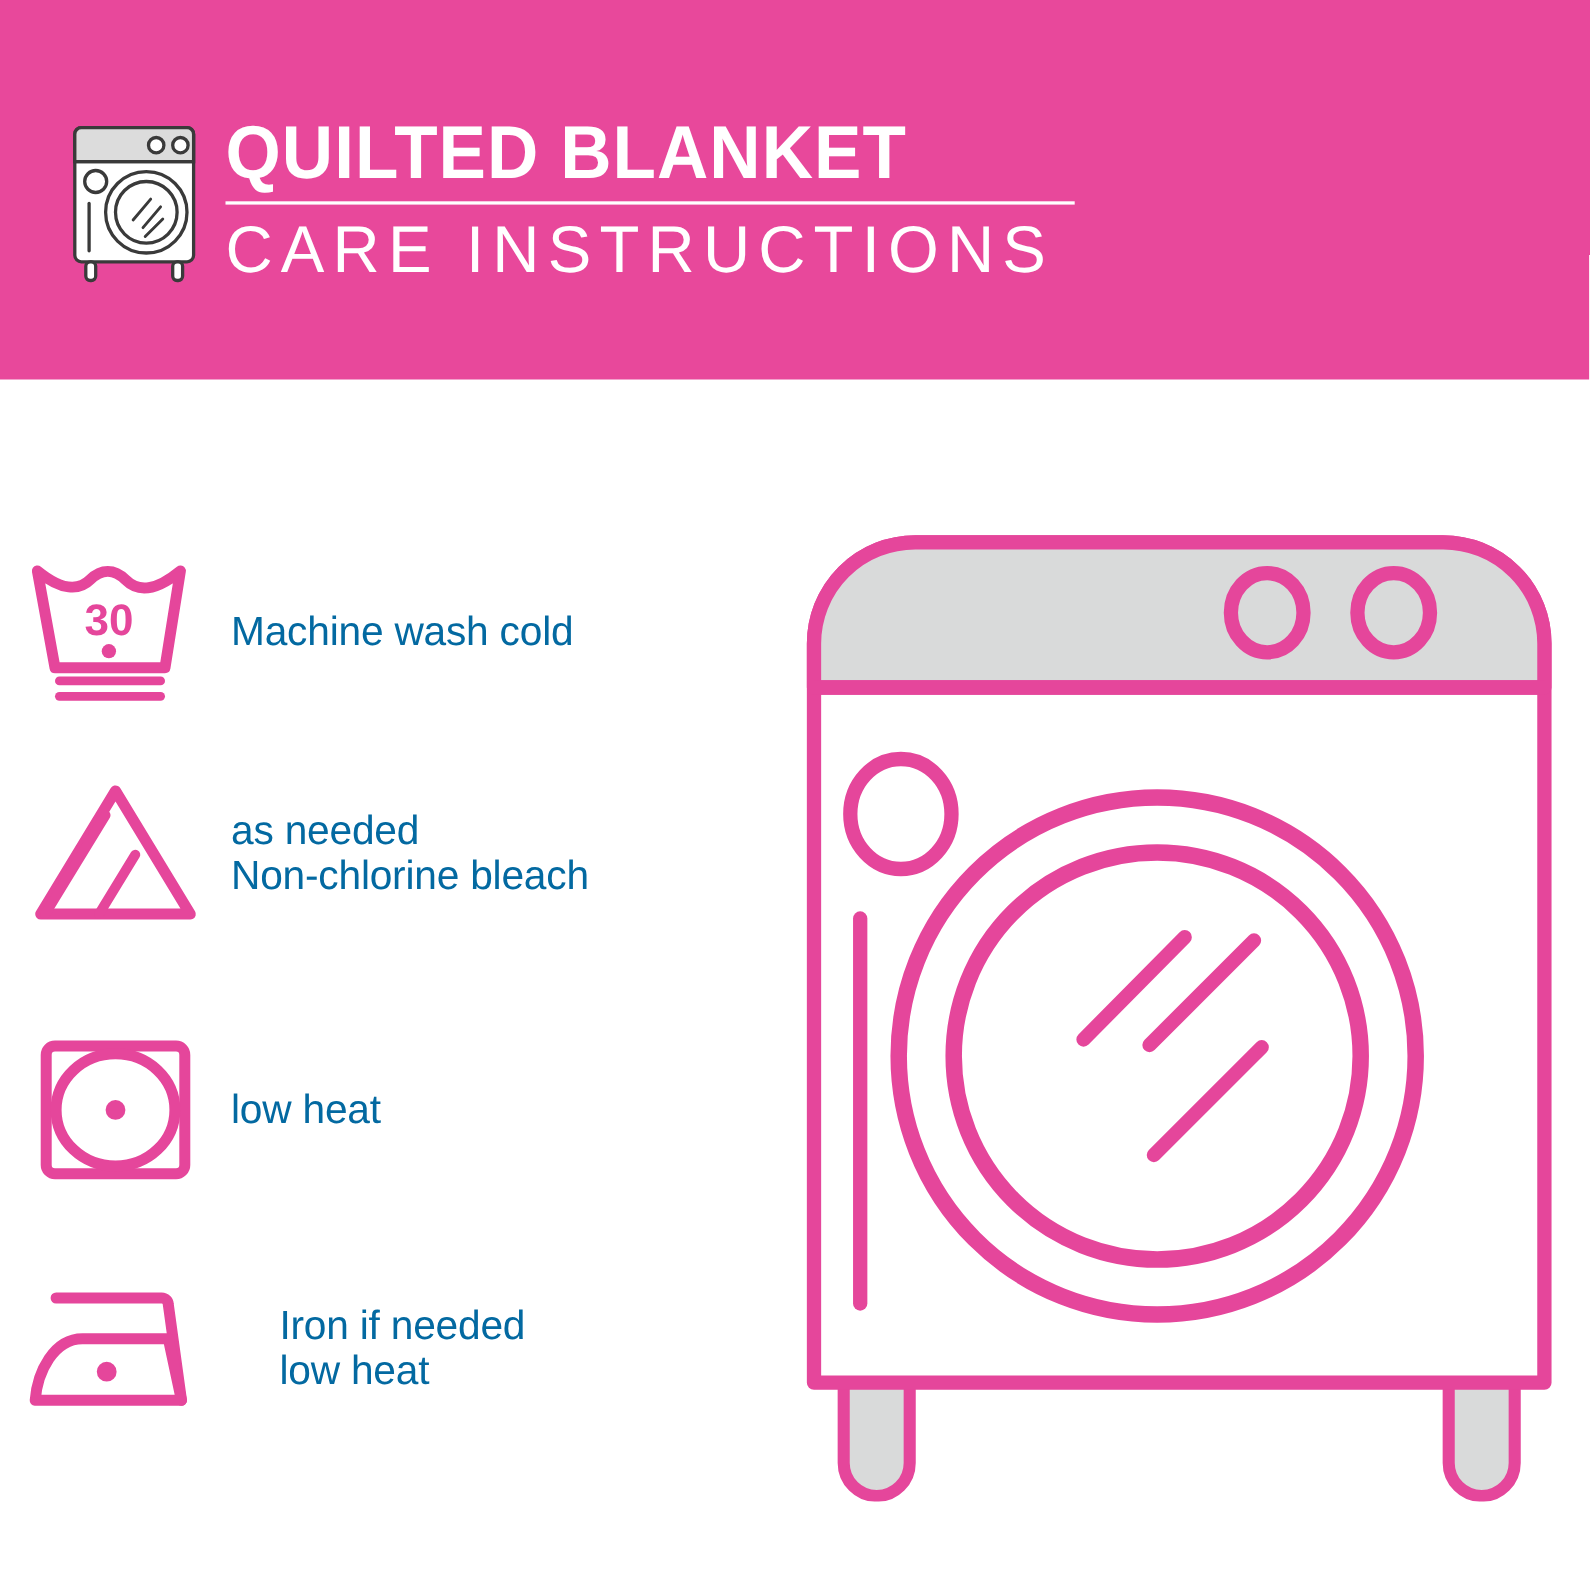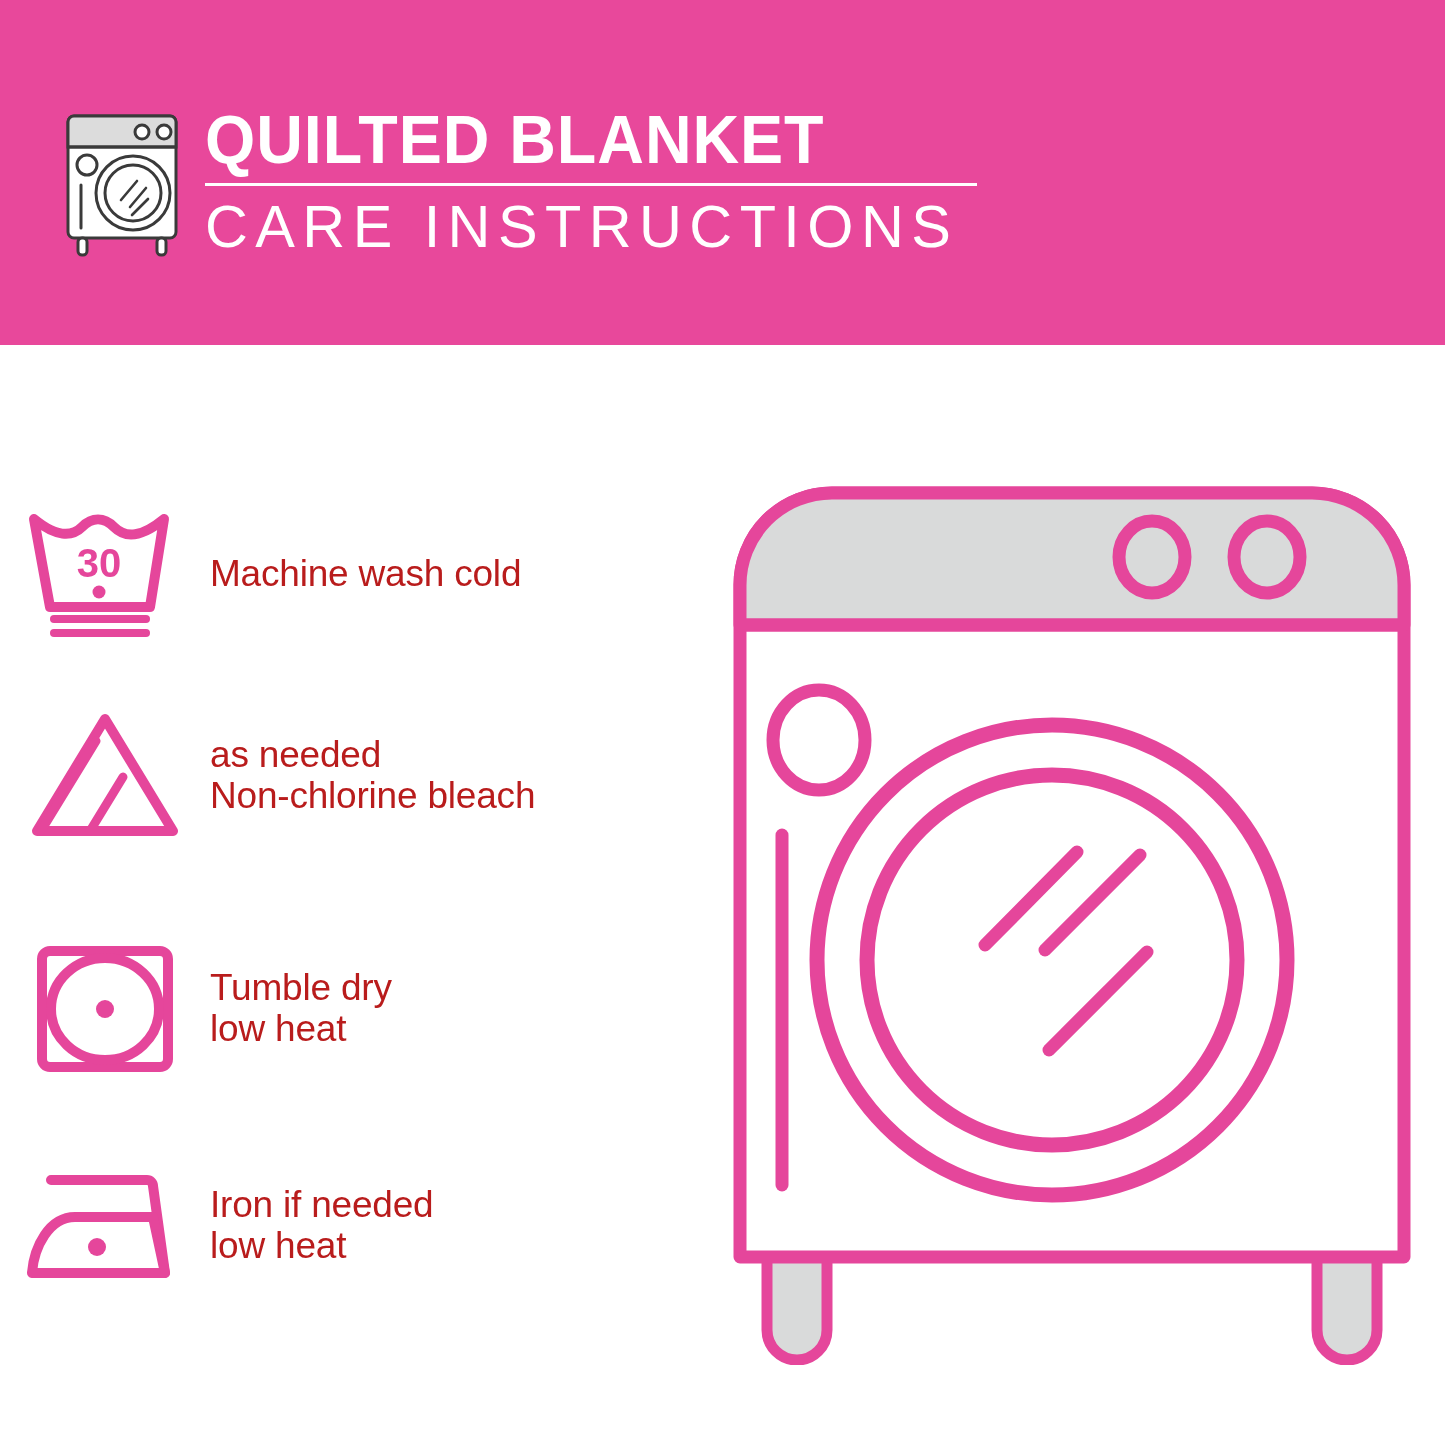--- a/index.html
+++ b/index.html
@@ -90,29 +90,29 @@
     flex: 0 0 210px;
     display: flex;
     justify-content: center;
     align-items: center;
   }
   .care-text {
     flex: 1 1 auto;
     font-family: "Liberation Sans", sans-serif;
     font-size: 37px;
     line-height: 41px;
-    color: #b91c1c;
+    color: #0369a1;
     letter-spacing: -0.2px;
   }
   .care-text span { display: block; }
 
   #row-wash   { top: 143px; height: 170px; }
   #row-bleach { top: 350px; height: 160px; }
   #row-dry    { top: 578px; height: 170px; }
-  #row-iron   { top: 800px; height: 160px; }
+  #row-iron   { top: 800px; height: 160px; gap: 44px; }
 
   
   #machine {
     position: absolute;
     left: 722px;
     top: 465px;
     width: 700px;
     height: 900px;
   }
 </style>
@@ -192,21 +192,20 @@
 
     <div class="care-row" id="row-dry">
       <div class="care-symbol">
         <svg width="170" height="150" viewBox="0 0 170 150">
           <rect x="22" y="18" width="126" height="116" rx="8" ry="8" fill="none" stroke="#e5469b" stroke-width="10"></rect>
           <ellipse cx="85" cy="76" rx="54" ry="51" fill="none" stroke="#e5469b" stroke-width="10"></ellipse>
           <circle cx="85" cy="76" r="9" fill="#e5469b"></circle>
         </svg>
       </div>
       <div class="care-text">
-        <span>Tumble dry</span>
         <span>low heat</span>
       </div>
     </div>
 
     <div class="care-row" id="row-iron">
       <div class="care-symbol">
         <svg width="180" height="140" viewBox="0 0 180 140">
 
           <path d="M36 25 H132 a6 6 0 0 1 6 6 L150 118" fill="none" stroke="#e5469b" stroke-width="10" stroke-linecap="round" stroke-linejoin="round"></path>
 

